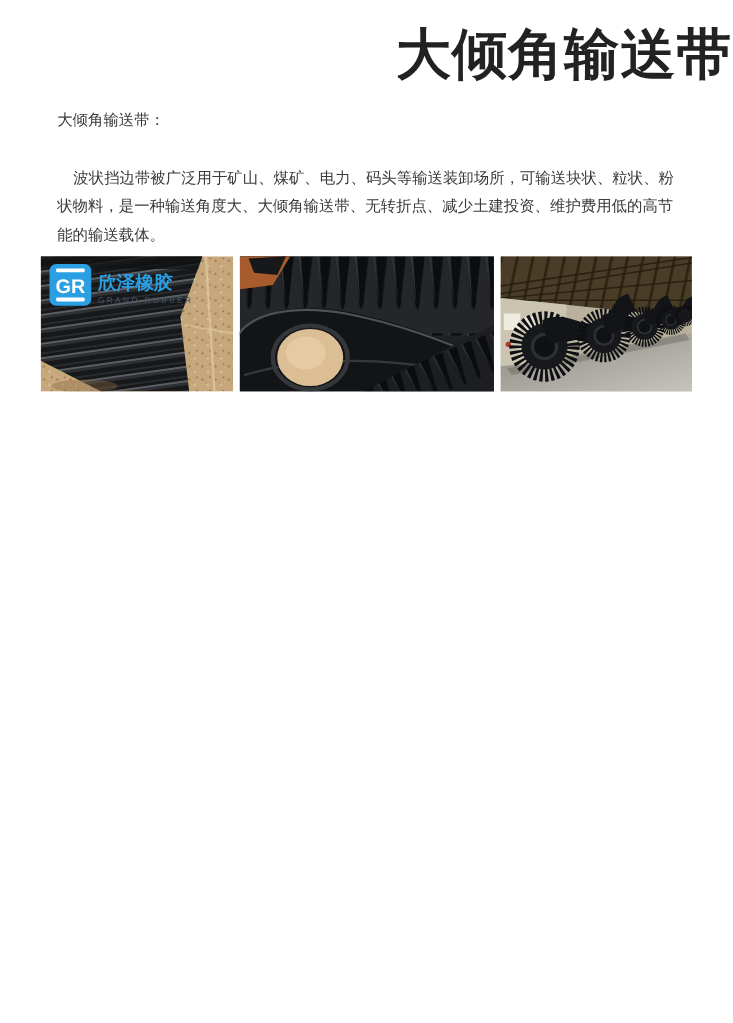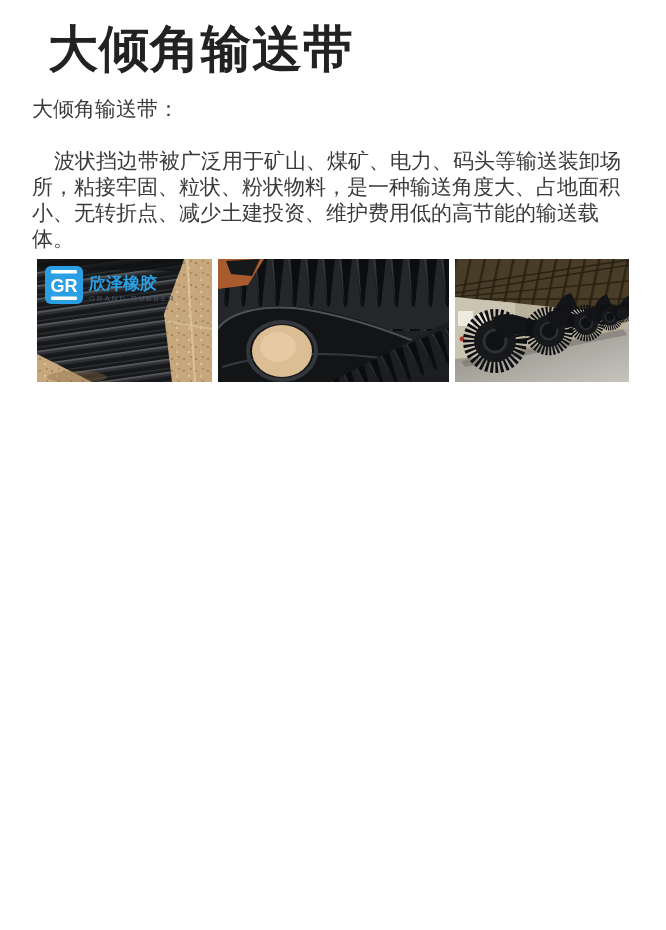--- a/index.html
+++ b/index.html
@@ -5,31 +5,30 @@
   * { margin: 0; padding: 0; box-sizing: border-box; }
   html, body { background: #ffffff; }
   body {
     width: 666px; height: 930px;
     overflow: hidden;
     font-family: "Liberation Sans", sans-serif;
     color: #333333;
   }
   .page-title {
     margin: 19px 0 0 0;
-    text-align: left;
+    text-align: right;
     font-size: 50px;
     line-height: 60px;
     font-weight: 700;
     color: #222222;
     letter-spacing: 1px;
-    padding-left: 48px;
   }
   .content {
-    padding: 0 32px;
-    font-size: 21px;
+    padding: 0 52px;
+    font-size: 14px;
     line-height: 26px;
     color: #3a3a3a;
   }
   .content p { margin: 26px 0 0 0; }
   .content p.first { margin-top: 17px; }
   .content p.indent { text-indent: 1.05em; }
   .gallery {
     margin-top: 7px;
     padding: 0 37px;
     display: flex;
@@ -38,21 +37,21 @@
   }
   .gallery svg { display: block; flex: none; }
 </style>
 </head>
 <body>
 
 <h1 class="page-title"><span>大倾角输送带</span></h1>
 
 <div class="content">
   <p class="first">大倾角输送带：</p>
-  <p class="indent">波状挡边带被广泛用于矿山、煤矿、电力、码头等输送装卸场所，粘接牢固、粒状、粉状物料，是一种输送角度大、占地面积小、无转折点、减少土建投资、维护费用低的高节能的输送载体。</p>
+  <p class="indent">波状挡边带被广泛用于矿山、煤矿、电力、码头等输送装卸场所，可输送块状、粒状、粉状物料，是一种输送角度大、大倾角输送带、无转折点、减少土建投资、维护费用低的高节能的输送载体。</p>
 </div>
 
 <div class="gallery">
 
   <svg width="175" height="123" viewBox="0 0 175 123" xmlns="http://www.w3.org/2000/svg">
     <defs>
       <pattern id="granite" width="12" height="12" patternUnits="userSpaceOnUse">
         <rect width="12" height="12" fill="#c7a87c"></rect>
         <circle cx="3" cy="4" r="1.1" fill="#9f7d52"></circle>
         <circle cx="8" cy="9" r="0.9" fill="#e6d1ab"></circle>

